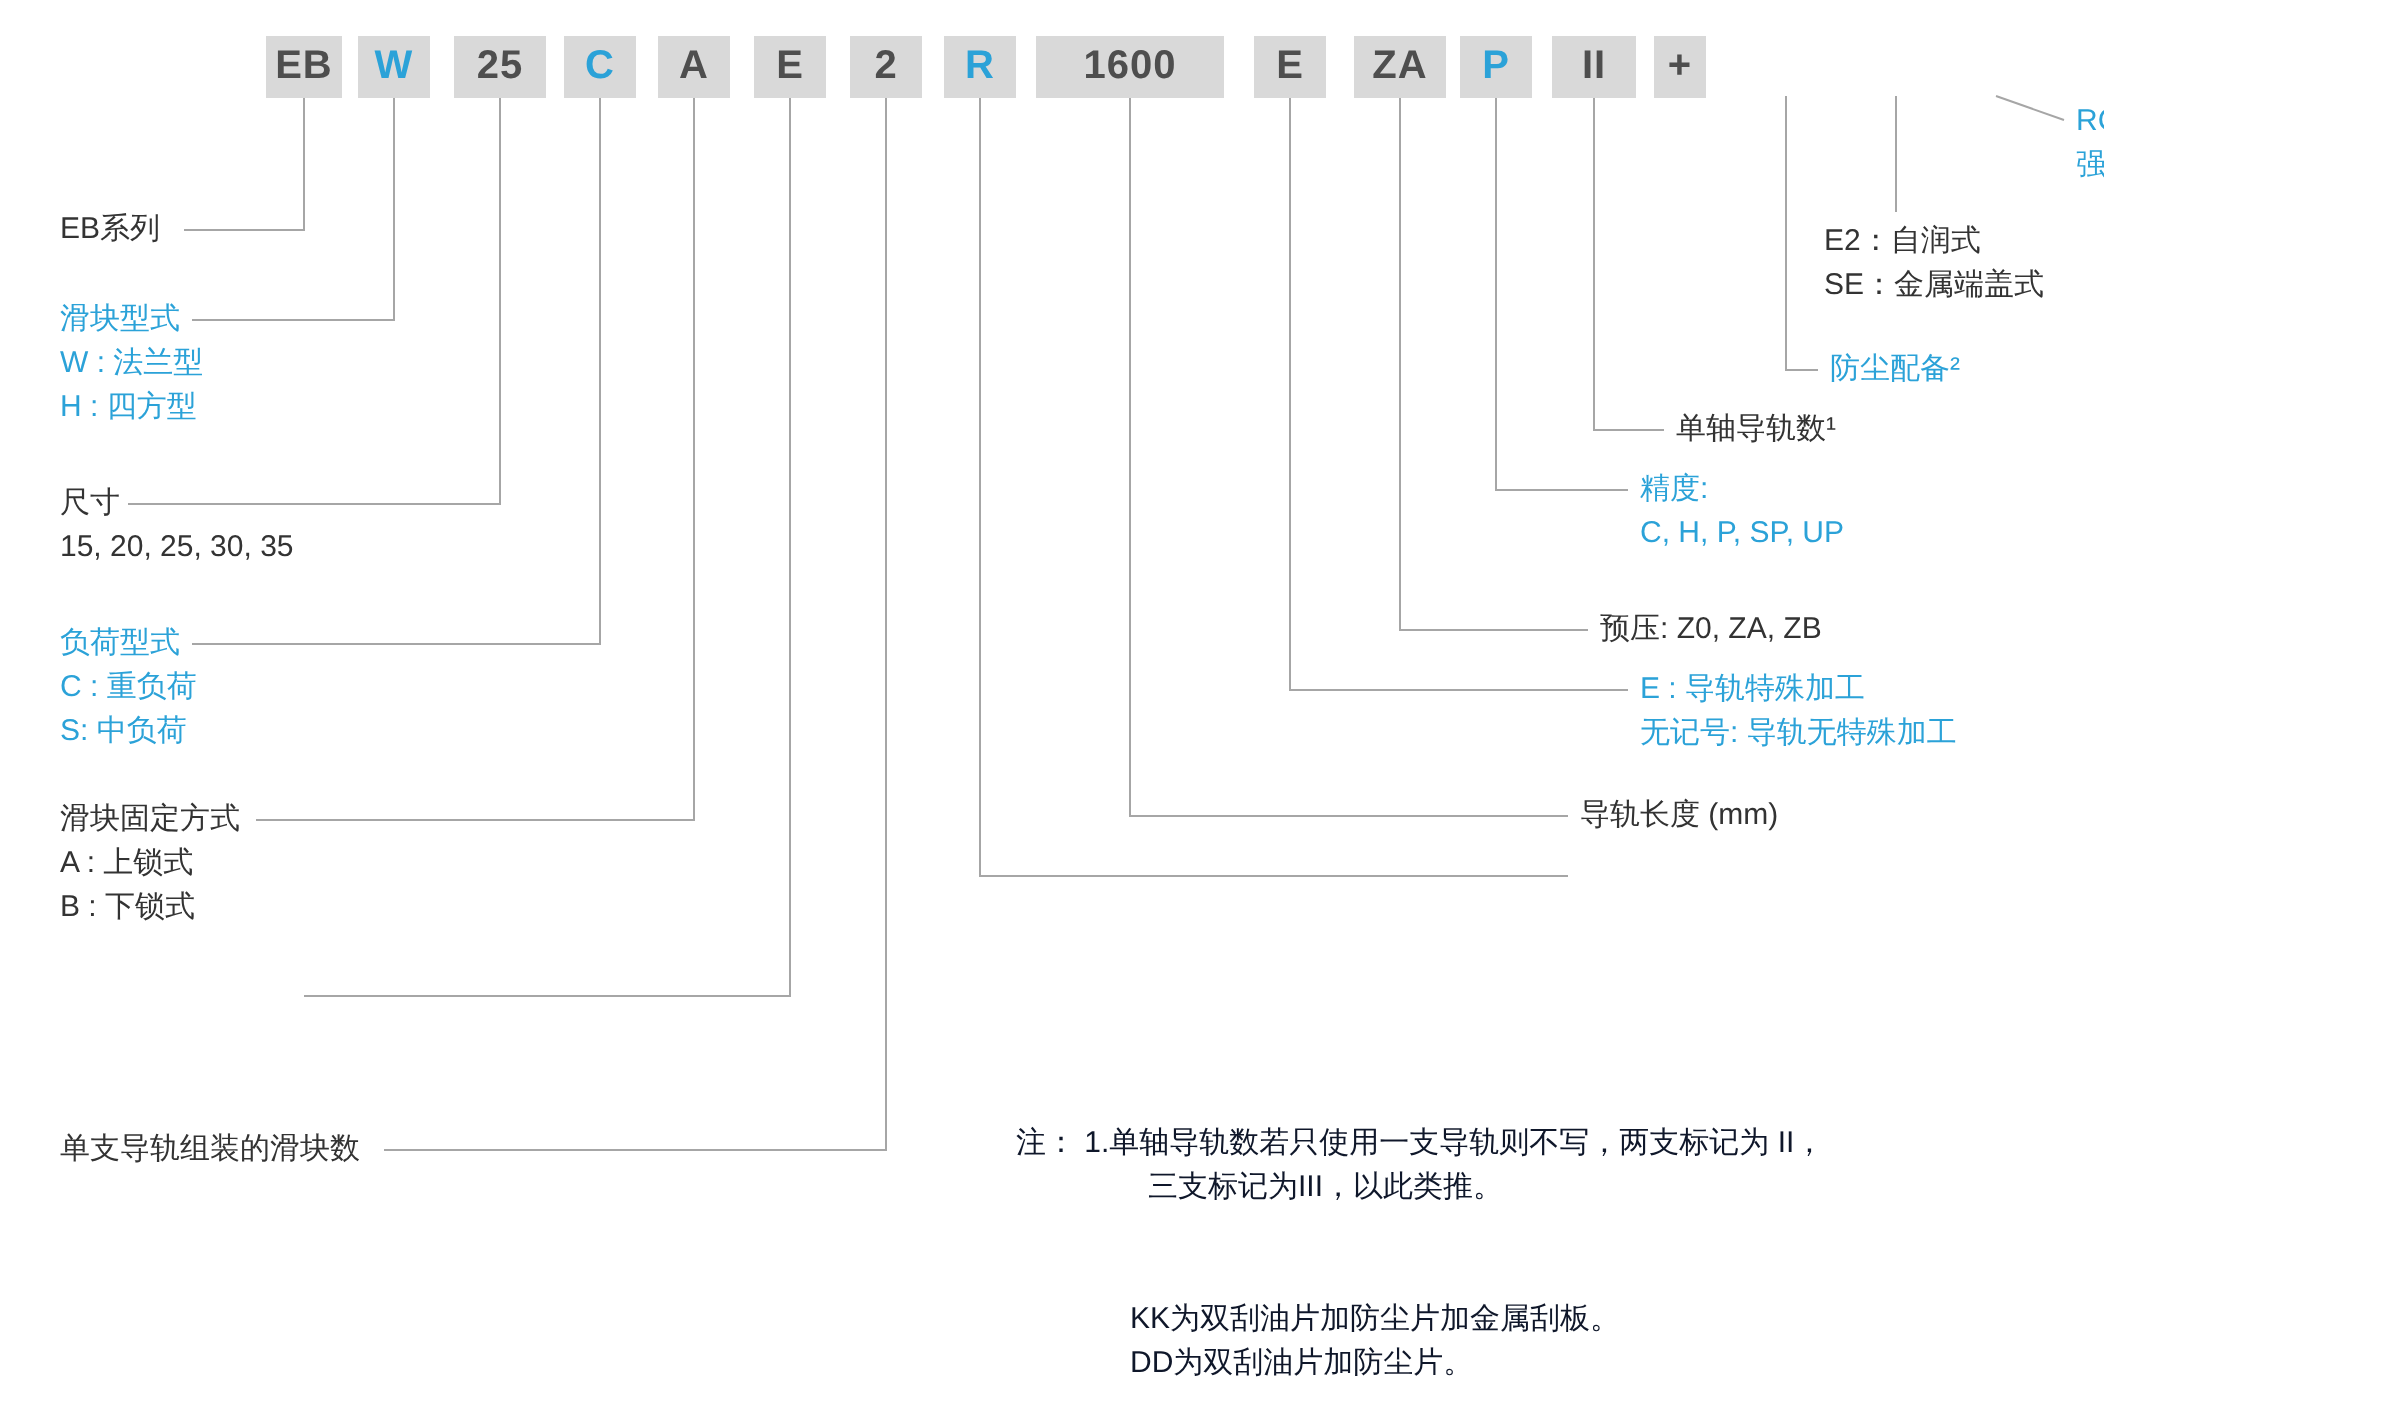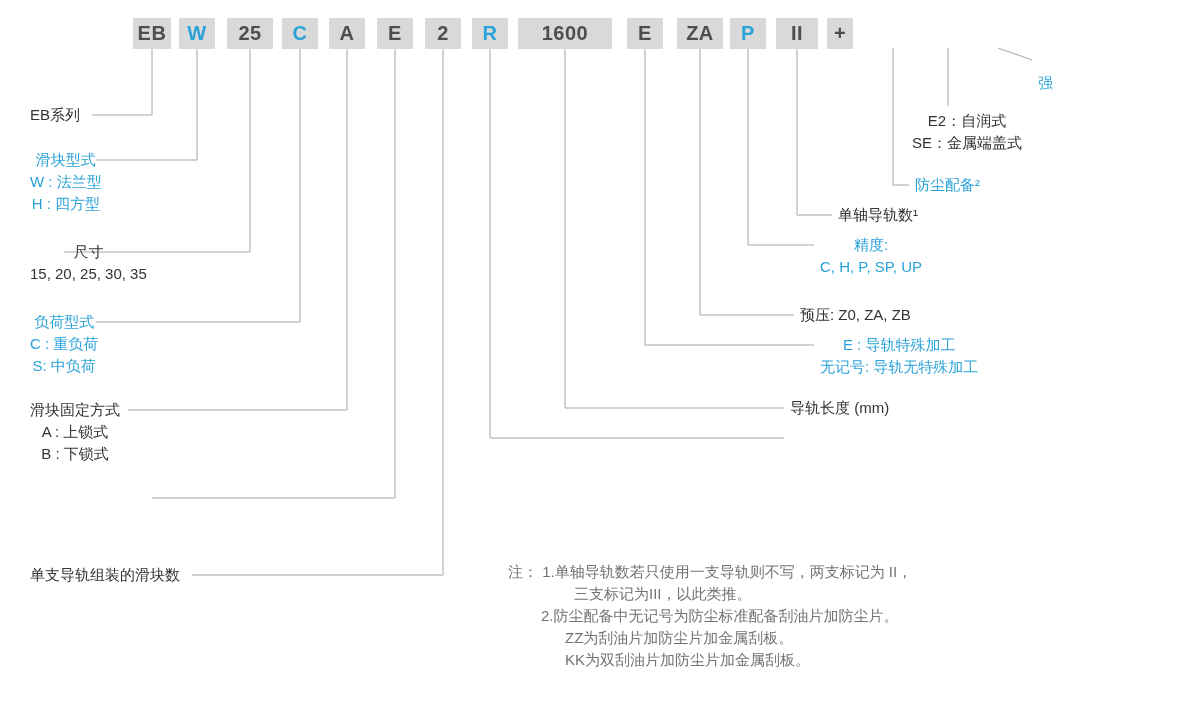--- a/index.html
+++ b/index.html
@@ -5,21 +5,20 @@
 <style>
   * { margin: 0; padding: 0; box-sizing: border-box; }
   html, body { background: #ffffff; }
   body { font-family: "Liberation Sans", "DejaVu Sans", sans-serif; }
   .canvas {
     position: relative;
     width: 1052px;
     height: 704px;
     background: #ffffff;
     overflow: hidden;
-    text-align: center;
   }
   svg.connectors {
     position: absolute;
     left: 0; top: 0;
     pointer-events: none;
   }
   svg.connectors polyline, svg.connectors line {
     fill: none;
     stroke: #a6a6a6;
     stroke-width: 1;
@@ -44,21 +43,21 @@
     font-size: 15px;
     line-height: 22px;
     color: #333333;
     white-space: nowrap;
   }
   .callout.blue { color: #2ba2d8; }
   .note-line {
     position: absolute;
     font-size: 15px;
     line-height: 22px;
-    color: #737373;
+    color: #0f172a;
     white-space: nowrap;
   }
 </style>
 </head>
 <body>
 
 <div class="canvas">
 
   <svg class="connectors" width="1200" height="704">
     <polyline points="92,115 152,115 152,48"></polyline>
@@ -158,17 +157,16 @@
     <div>SE：金属端盖式</div>
   </div>
 
   <div class="callout blue" style="left:1038px;top:50px">
     <div>RC：</div>
     <div>强化型螺栓盖</div>
   </div>
 
   <div class="note-line" style="left:508px;top:561px">注： 1.单轴导轨数若只使用一支导轨则不写，两支标记为 II，</div>
   <div class="note-line" style="left:574px;top:583px">三支标记为III，以此类推。</div>
-  <div class="note-line" style="left:541px;top:605px">2.防尘配备中无记号为防尘标准配备刮油片加防尘片。</div>
-  <div class="note-line" style="left:565px;top:627px">ZZ为刮油片加防尘片加金属刮板。</div>
   <div class="note-line" style="left:565px;top:649px">KK为双刮油片加防尘片加金属刮板。</div>
+  <div class="note-line" style="left:565px;top:671px">DD为双刮油片加防尘片。</div>
 
 </div>
 
 </body></html>

